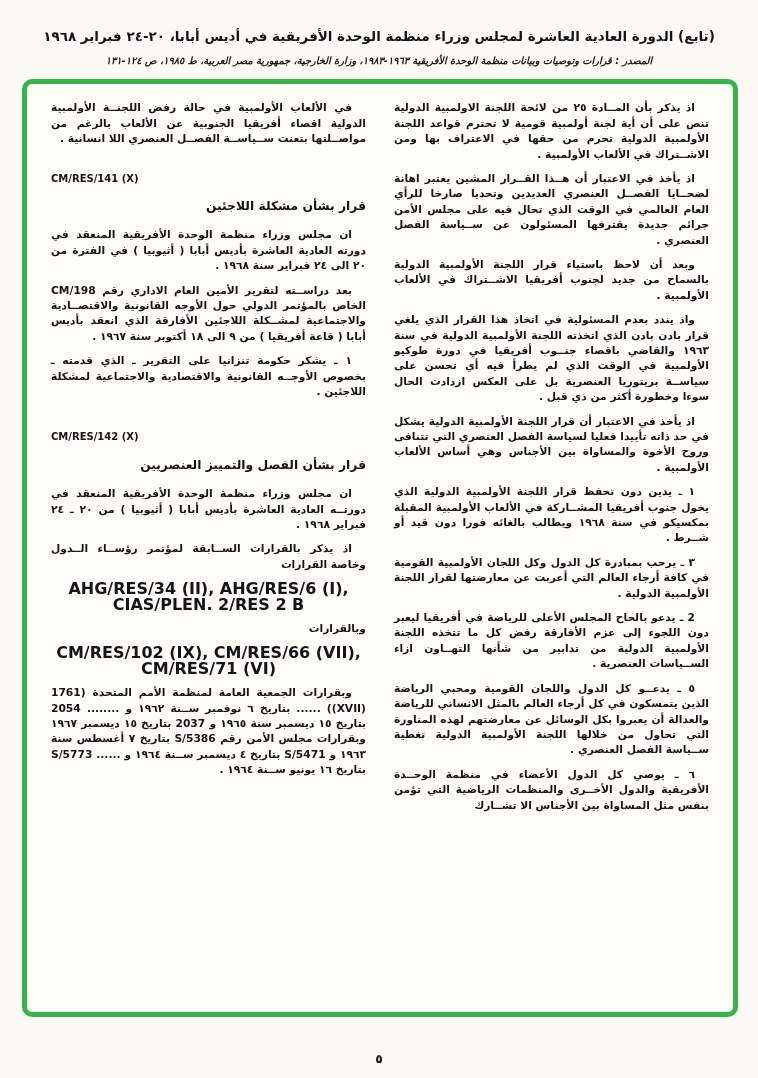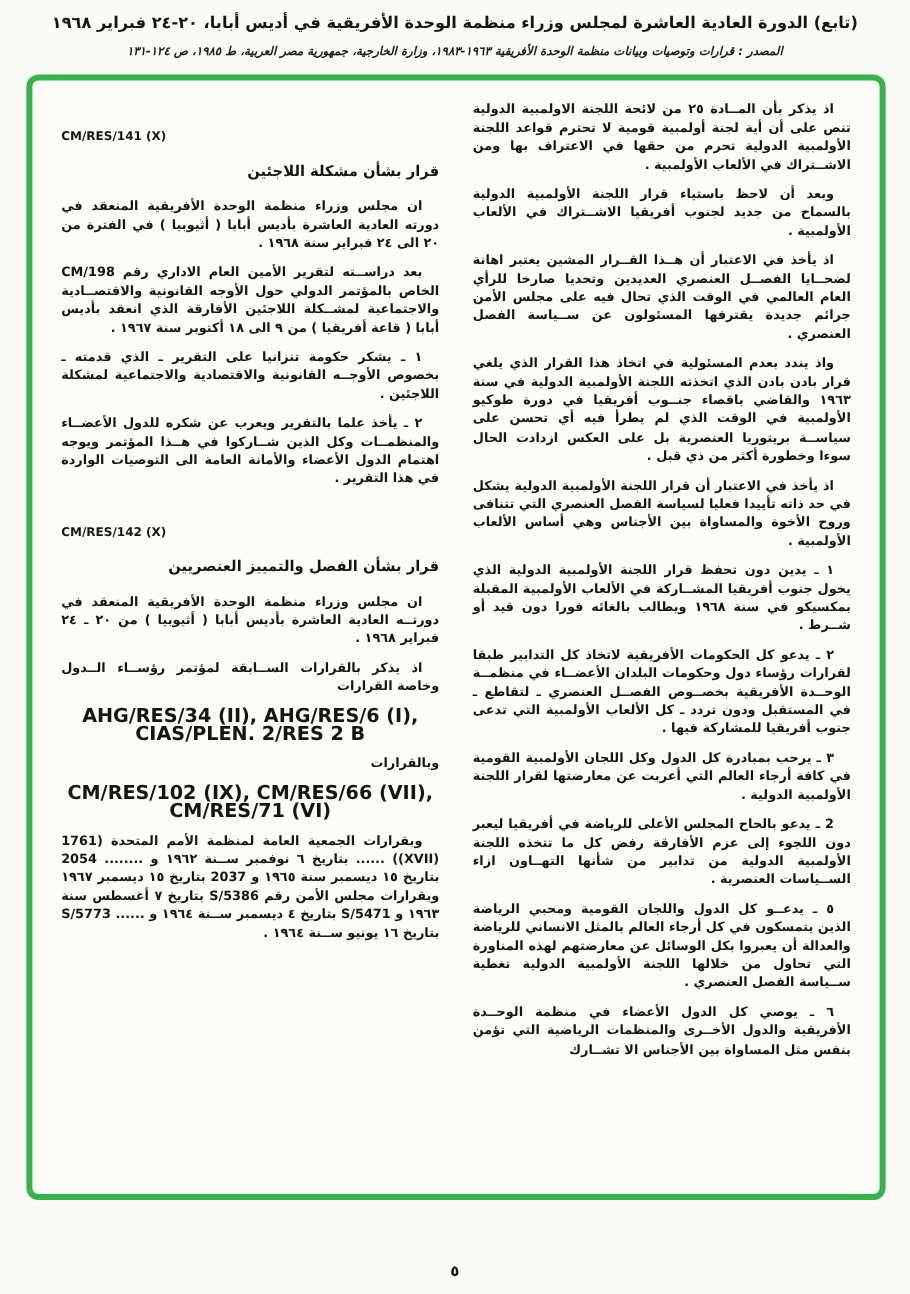--- a/index.html
+++ b/index.html
@@ -3,21 +3,21 @@
 <meta charset="utf-8">
 <style>
   * { margin:0; padding:0; box-sizing:border-box; }
   body {
     width:758px; height:1078px;
     background:#fbfaf5;
     font-family:"DejaVu Sans", sans-serif;
     color:#151515;
     overflow:hidden;
   }
-  .page { position:relative; width:758px; height:1078px; padding:3px 8px 0; }
+  .page { position:relative; width:758px; height:1078px; padding:20px 8px 0; }
 
   .hdr { direction:rtl; text-align:center; }
   .hdr-title {
     font-size:13.5px; font-weight:bold; line-height:1.8;
     padding:4px 26px 0;
   }
   .hdr-source {
     font-size:9.8px; font-weight:bold; margin-top:7px; color:#1b1b1b;font-style:italic;
   }
 
@@ -69,40 +69,39 @@
   <div class="hdr">
     <div class="hdr-title">(تابع) الدورة العادية العاشرة لمجلس وزراء منظمة الوحدة الأفريقية في أديس أبابا، ٢٠-٢٤ فبراير ١٩٦٨</div>
     <div class="hdr-source">المصدر : قرارات وتوصيات وبيانات منظمة الوحدة الأفريقية ١٩٦٣-١٩٨٣، وزارة الخارجية، جمهورية مصر العربية، ط ١٩٨٥، ص ١٢٤-١٣١</div>
   </div>
 
   <div class="content-box">
     <div class="columns">
 
       <div class="col">
         <p>اذ يذكر بأن المــادة ٢٥ من لائحة اللجنة الاولمبية الدولية تنص على أن أية لجنة أولمبية قومية لا تحترم قواعد اللجنة الأولمبية الدولية تحرم من حقها في الاعتراف بها ومن الاشــتراك في الألعاب الأولمبية .</p>
+        <p>اذ يأخذ في الاعتبار أن هــذا القــرار المشين يعتبر اهانة لضحــايا الفصــل العنصري العديدين وتحديا صارخا للرأي العام العالمي في الوقت الذي تحال فيه على مجلس الأمن جرائم جديدة يقترفها المسئولون عن ســياسة الفصل العنصري .</p>
         <p>وبعد أن لاحظ باستياء قرار اللجنة الأولمبية الدولية بالسماح من جديد لجنوب أفريقيا الاشــتراك في الألعاب الأولمبية .</p>
-        <p>اذ يأخذ في الاعتبار أن هــذا القــرار المشين يعتبر اهانة لضحــايا الفصــل العنصري العديدين وتحديا صارخا للرأي العام العالمي في الوقت الذي تحال فيه على مجلس الأمن جرائم جديدة يقترفها المسئولون عن ســياسة الفصل العنصري .</p>
         <p>واذ يندد بعدم المسئولية في اتخاذ هذا القرار الذي يلغي قرار بادن بادن الذي اتخذته اللجنة الأولمبية الدولية في سنة ١٩٦٣ والقاضي باقصاء جنــوب أفريقيا في دورة طوكيو الأولمبية في الوقت الذي لم يطرأ فيه أي تحسن على سياســة بريتوريا العنصرية بل على العكس ازدادت الحال سوءا وخطورة أكثر من ذي قبل .</p>
         <p>اذ يأخذ في الاعتبار أن قرار اللجنة الأولمبية الدولية يشكل في حد ذاته تأييدا فعليا لسياسة الفصل العنصري التي تتنافى وروح الأخوة والمساواة بين الأجناس وهي أساس الألعاب الأولمبية .</p>
         <p>١ ـ يدين دون تحفظ قرار اللجنة الأولمبية الدولية الذي يخول جنوب أفريقيا المشــاركة في الألعاب الأولمبية المقبلة بمكسيكو في سنة ١٩٦٨ ويطالب بالغائه فورا دون قيد أو شــرط .</p>
-        <p>٢ ـ يدعو كل الحكومات الأفريقية لاتخاذ كل التدابير طبقا لقرارات رؤساء دول وحكومات البلدان الأعضــاء في منظمــة الوحــدة الأفريقية بخصــوص الفصــل العنصري ـ لتقاطع ـ في المستقبل ودون تردد ـ كل الألعاب الأولمبية التي تدعى جنوب أفريقيا للمشاركة فيها .</p>
         <p>٣ ـ يرحب بمبادرة كل الدول وكل اللجان الأولمبية القومية في كافة أرجاء العالم التي أعربت عن معارضتها لقرار اللجنة الأولمبية الدولية .</p>
         <p>2 ـ يدعو بالحاح المجلس الأعلى للرياضة في أفريقيا ليعبر دون اللجوء إلى عزم الأفارقة رفض كل ما تتخذه اللجنة الأولمبية الدولية من تدابير من شأنها التهــاون ازاء الســياسات العنصرية .</p>
         <p>٥ ـ يدعــو كل الدول واللجان القومية ومحبي الرياضة الذين يتمسكون في كل أرجاء العالم بالمثل الانساني للرياضة والعدالة أن يعبروا بكل الوسائل عن معارضتهم لهذه المناورة التي تحاول من خلالها اللجنة الأولمبية الدولية تغطية ســياسة الفصل العنصري .</p>
         <p>٦ ـ يوصي كل الدول الأعضاء في منظمة الوحــدة الأفريقية والدول الأخــرى والمنظمات الرياضية التي تؤمن بنفس مثل المساواة بين الأجناس الا تشــارك</p>
       </div>
 
       <div class="col">
+        <p>في الألعاب الأولمبية في حالة رفض اللجنــة الأولمبية الدولية اقصاء أفريقيا الجنوبية عن الألعاب بالرغم من مواصــلتها بتعنت ســياســة الفصــل العنصري اللا انسانية .</p>
 
         <div class="res-code">CM/RES/141 (X)</div>
         <div class="res-title">قرار بشأن مشكلة اللاجئين</div>
         <p>ان مجلس وزراء منظمة الوحدة الأفريقية المنعقد في دورته العادية العاشرة بأديس أبابا ( أثيوبيا ) في الفترة من ٢٠ الى ٢٤ فبراير سنة ١٩٦٨ .</p>
         <p>بعد دراســته لتقرير الأمين العام الاداري رقم CM/198 الخاص بالمؤتمر الدولي حول الأوجه القانونية والاقتصــادية والاجتماعية لمشــكلة اللاجئين الأفارقة الذي انعقد بأديس أبابا ( قاعة أفريقيا ) من ٩ الى ١٨ أكتوبر سنة ١٩٦٧ .</p>
         <p>١ ـ يشكر حكومة تنزانيا على التقرير ـ الذي قدمته ـ بخصوص الأوجــه القانونية والاقتصادية والاجتماعية لمشكلة اللاجئين .</p>
-        <p>٢ ـ يأخذ علما بالتقرير ويعرب عن شكره للدول الأعضــاء والمنظمــات وكل الذين شــاركوا في هــذا المؤتمر ويوجه اهتمام الدول الأعضاء والأمانة العامة الى التوصيات الواردة في هذا التقرير .</p>
 
         <div class="res-code second">CM/RES/142 (X)</div>
         <div class="res-title">قرار بشأن الفصل والتمييز العنصريين</div>
         <p>ان مجلس وزراء منظمة الوحدة الأفريقية المنعقد في دورتــه العادية العاشرة بأديس أبابا ( أثيوبيا ) من ٢٠ ـ ٢٤ فبراير ١٩٦٨ .</p>
         <p>اذ يذكر بالقرارات الســابقة لمؤتمر رؤســاء الــدول وخاصة القرارات</p>
         <p class="latin-refs">AHG/RES/34 (II), AHG/RES/6 (I), CIAS/PLEN. 2/RES 2 B</p>
         <p class="connector">وبالقرارات</p>
         <p class="latin-refs">CM/RES/102 (IX), CM/RES/66 (VII), CM/RES/71 (VI)</p>
         <p>وبقرارات الجمعية العامة لمنظمة الأمم المتحدة (1761 (XVII)) ...... بتاريخ ٦ نوفمبر ســنة ١٩٦٢ و ........ 2054 بتاريخ ١٥ ديسمبر سنة ١٩٦٥ و 2037 بتاريخ ١٥ ديسمبر ١٩٦٧ وبقرارات مجلس الأمن رقم S/5386 بتاريخ ٧ أغسطس سنة ١٩٦٣ و S/5471 بتاريخ ٤ ديسمبر ســنة ١٩٦٤ و ...... S/5773 بتاريخ ١٦ يونيو ســنة ١٩٦٤ .</p>
       </div>

